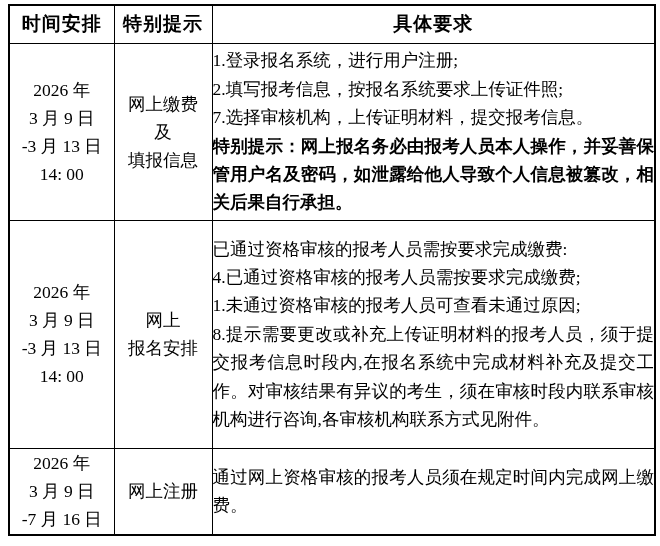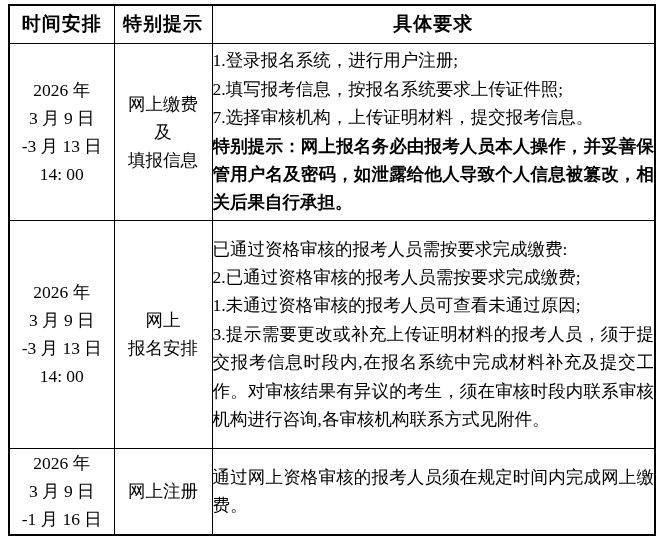--- a/index.html
+++ b/index.html
@@ -108,30 +108,30 @@
           <div class="cline">3 月 9 日</div>
           <div class="cline">-3 月 13 日</div>
           <div class="cline">14: 00</div>
         </td>
         <td class="center-cell">
           <div class="cline">网上</div>
           <div class="cline">报名安排</div>
         </td>
         <td class="detail-cell">
           <p>已通过资格审核的报考人员需按要求完成缴费:</p>
-          <p>2.已通过资格审核的报考人员需按要求完成缴费;</p>
+          <p>4.已通过资格审核的报考人员需按要求完成缴费;</p>
           <p>1.未通过资格审核的报考人员可查看未通过原因;</p>
-          <p>3.提示需要更改或补充上传证明材料的报考人员，须于提交报考信息时段内,在报名系统中完成材料补充及提交工作。对审核结果有异议的考生，须在审核时段内联系审核机构进行咨询,各审核机构联系方式见附件。</p>
+          <p>8.提示需要更改或补充上传证明材料的报考人员，须于提交报考信息时段内,在报名系统中完成材料补充及提交工作。对审核结果有异议的考生，须在审核时段内联系审核机构进行咨询,各审核机构联系方式见附件。</p>
         </td>
       </tr>
       <tr class="row-3">
         <td class="center-cell">
           <div class="cline">2026 年</div>
           <div class="cline">3 月 9 日</div>
-          <div class="cline">-1 月 16 日</div>
+          <div class="cline">-7 月 16 日</div>
         </td>
         <td class="center-cell">
           <div class="cline">网上注册</div>
         </td>
         <td class="detail-cell">
           <p>通过网上资格审核的报考人员须在规定时间内完成网上缴费。</p>
         </td>
       </tr>
     </tbody>
   </table>

